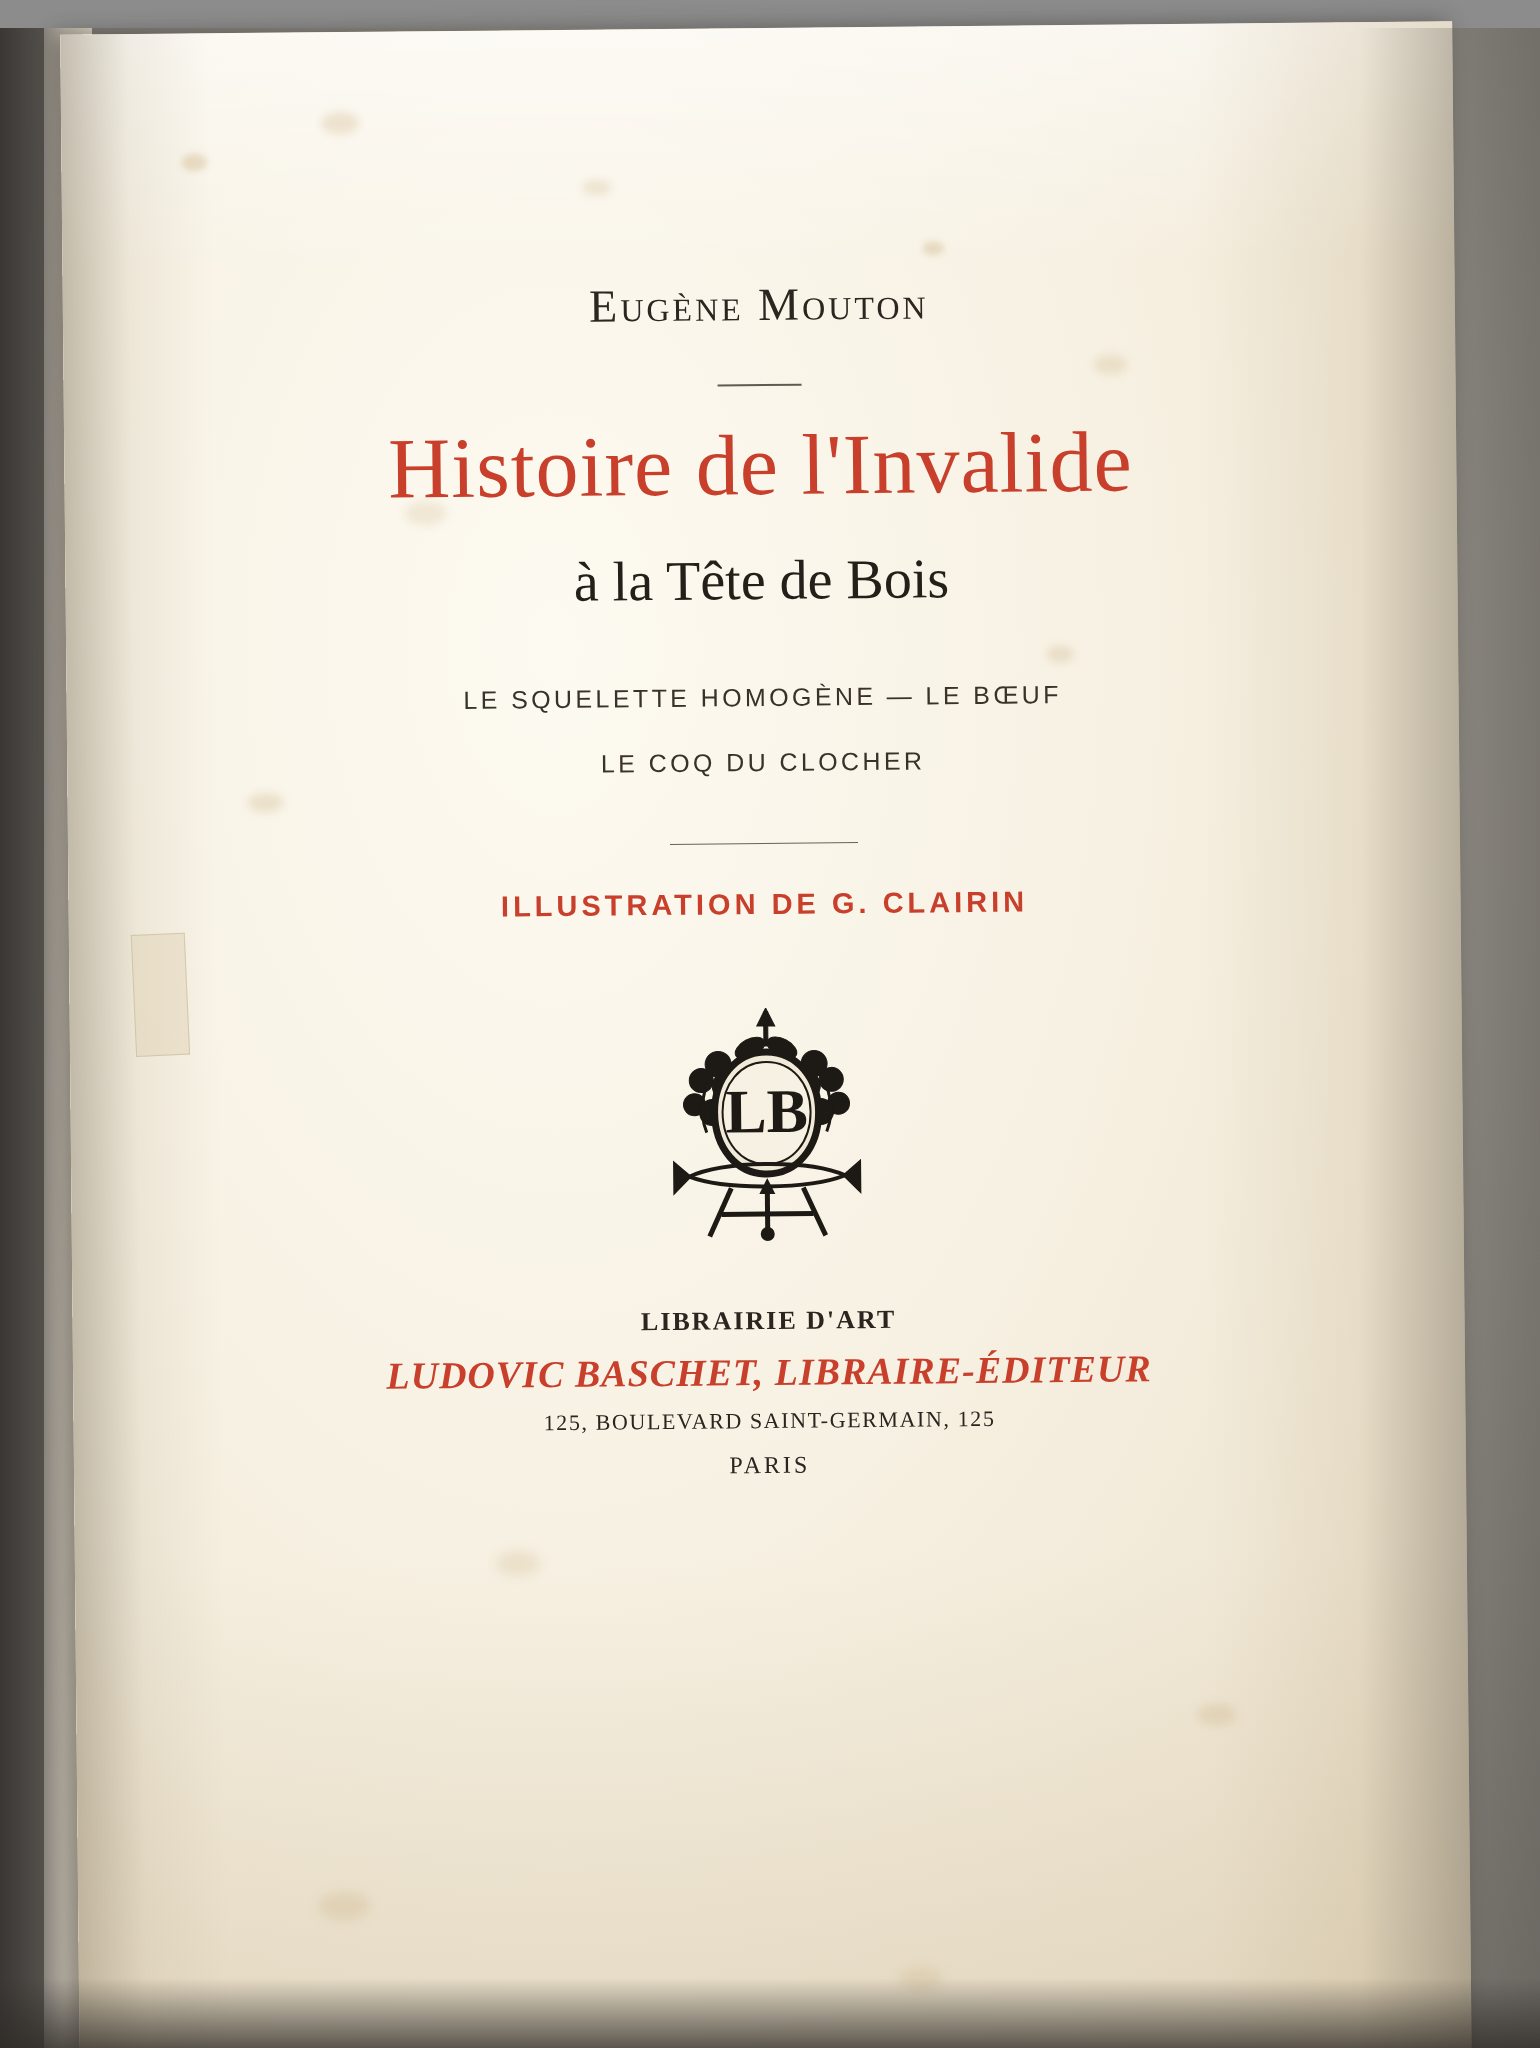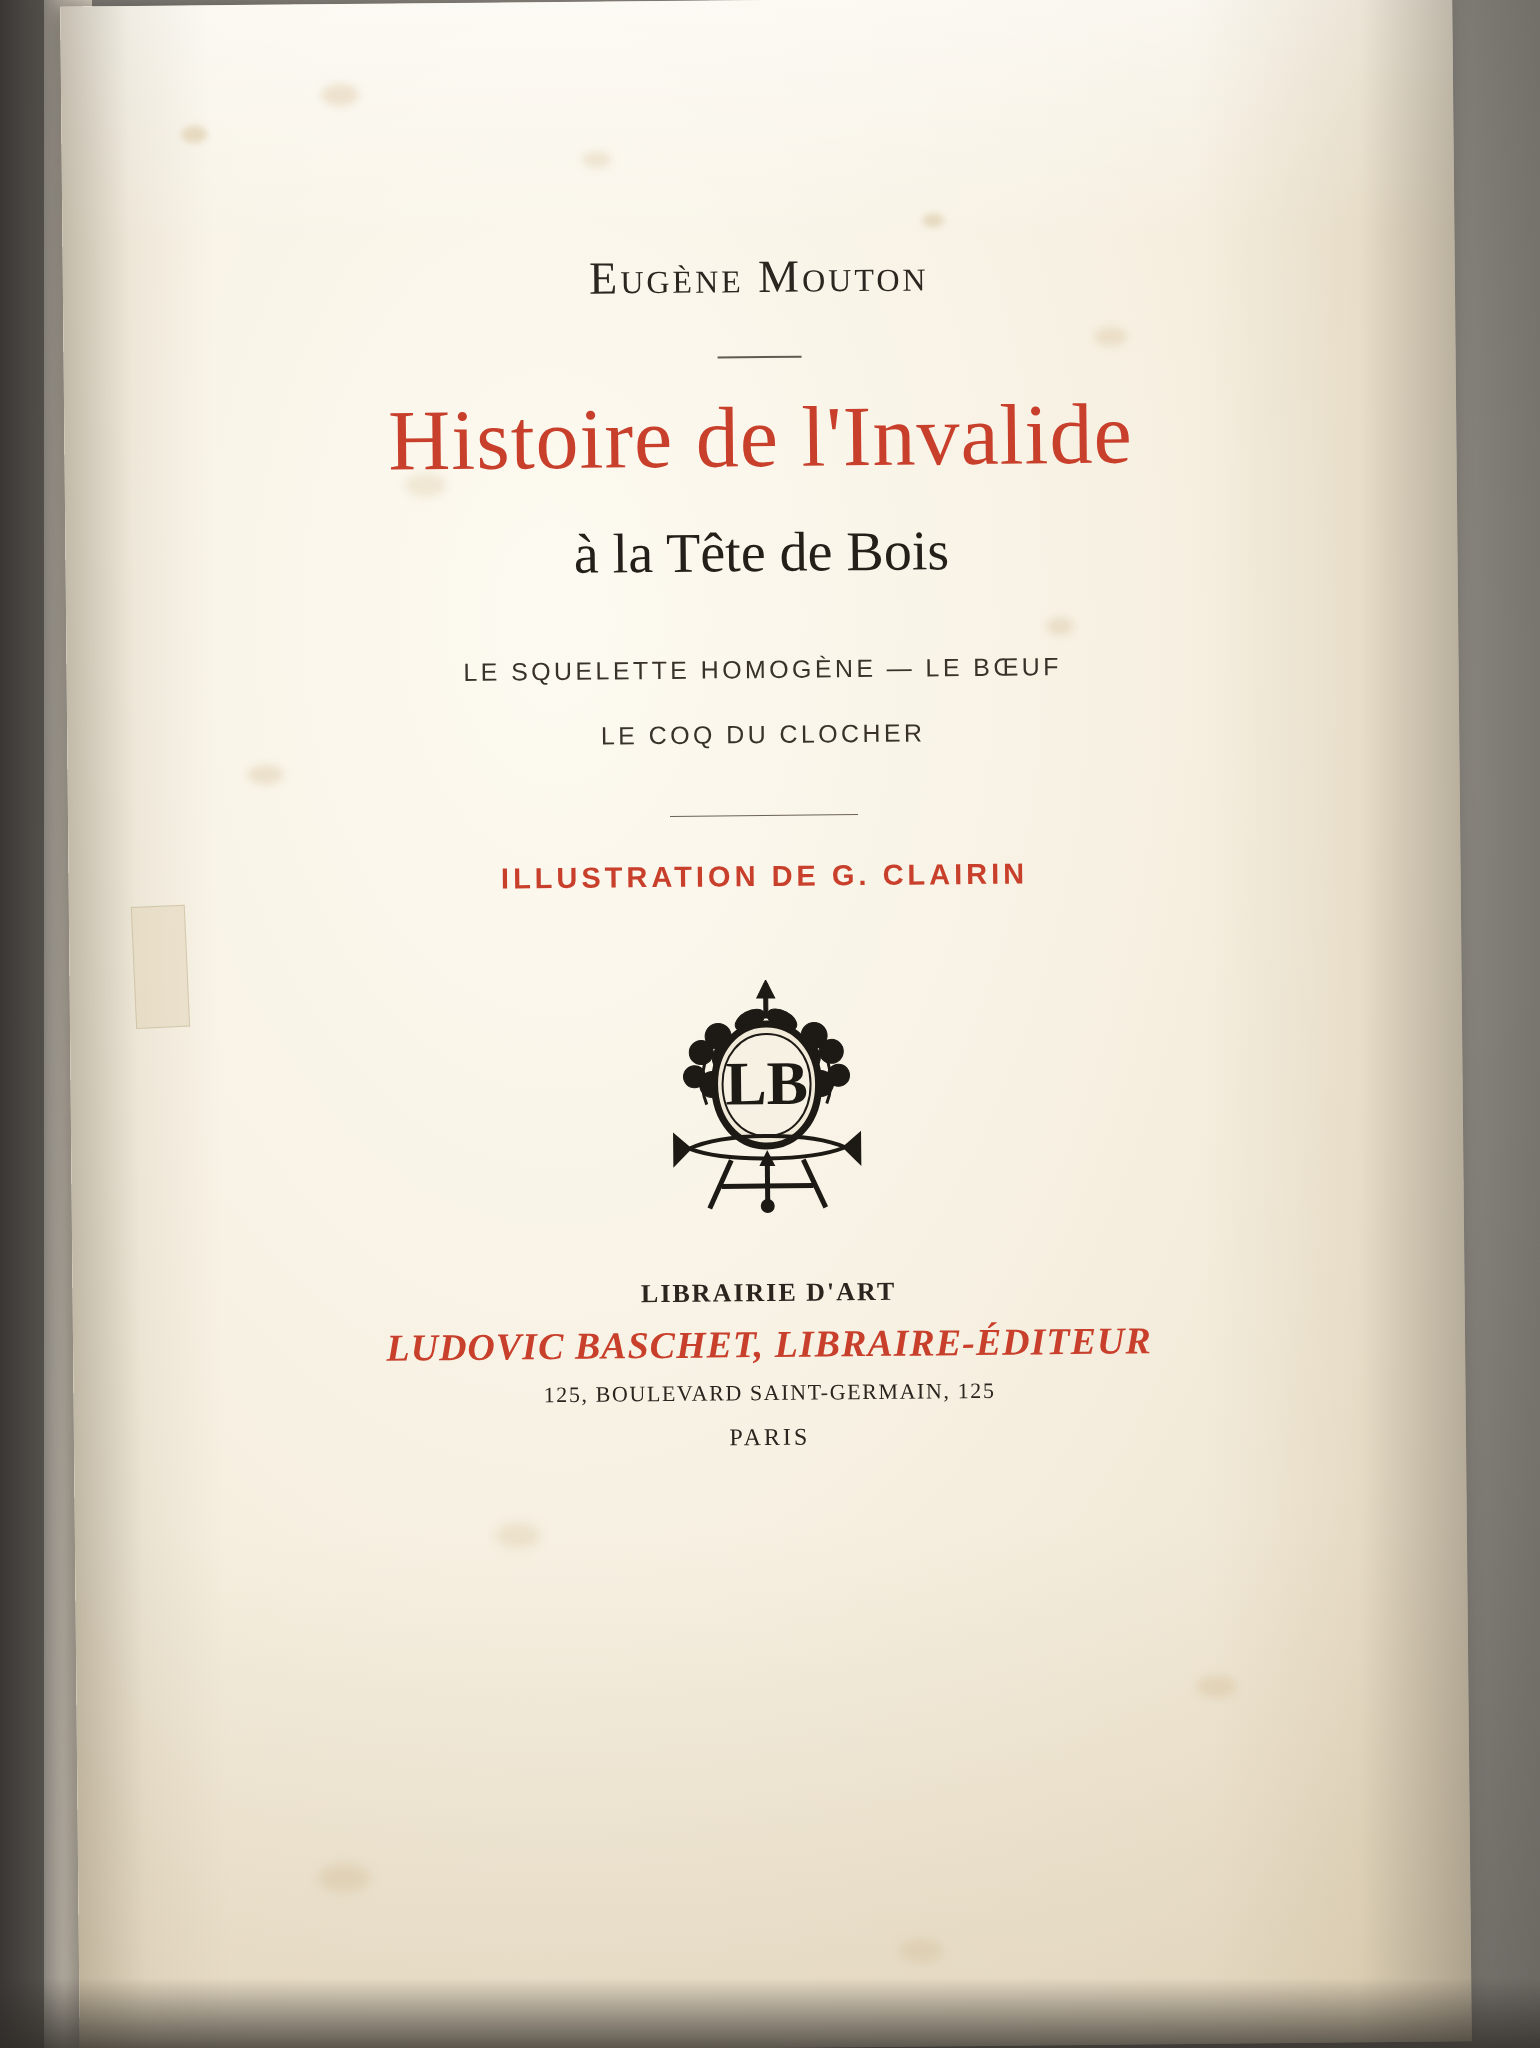--- a/index.html
+++ b/index.html
@@ -13,20 +13,21 @@
     overflow: hidden;
     font-family: "Liberation Serif", serif;
   }
 
   
   .photo {
     position: absolute;
     inset: 0;
     background:
       radial-gradient(ellipse at 60% 40%, #b8b3ab 0%, #8e8a84 60%, #6d6a66 100%);
+    margin-top: 28px;
   }
 
   
   .book-edge {
     position: absolute;
     left: 0;
     top: 0;
     width: 92px;
     height: 2048px;
     background: linear-gradient(90deg,

